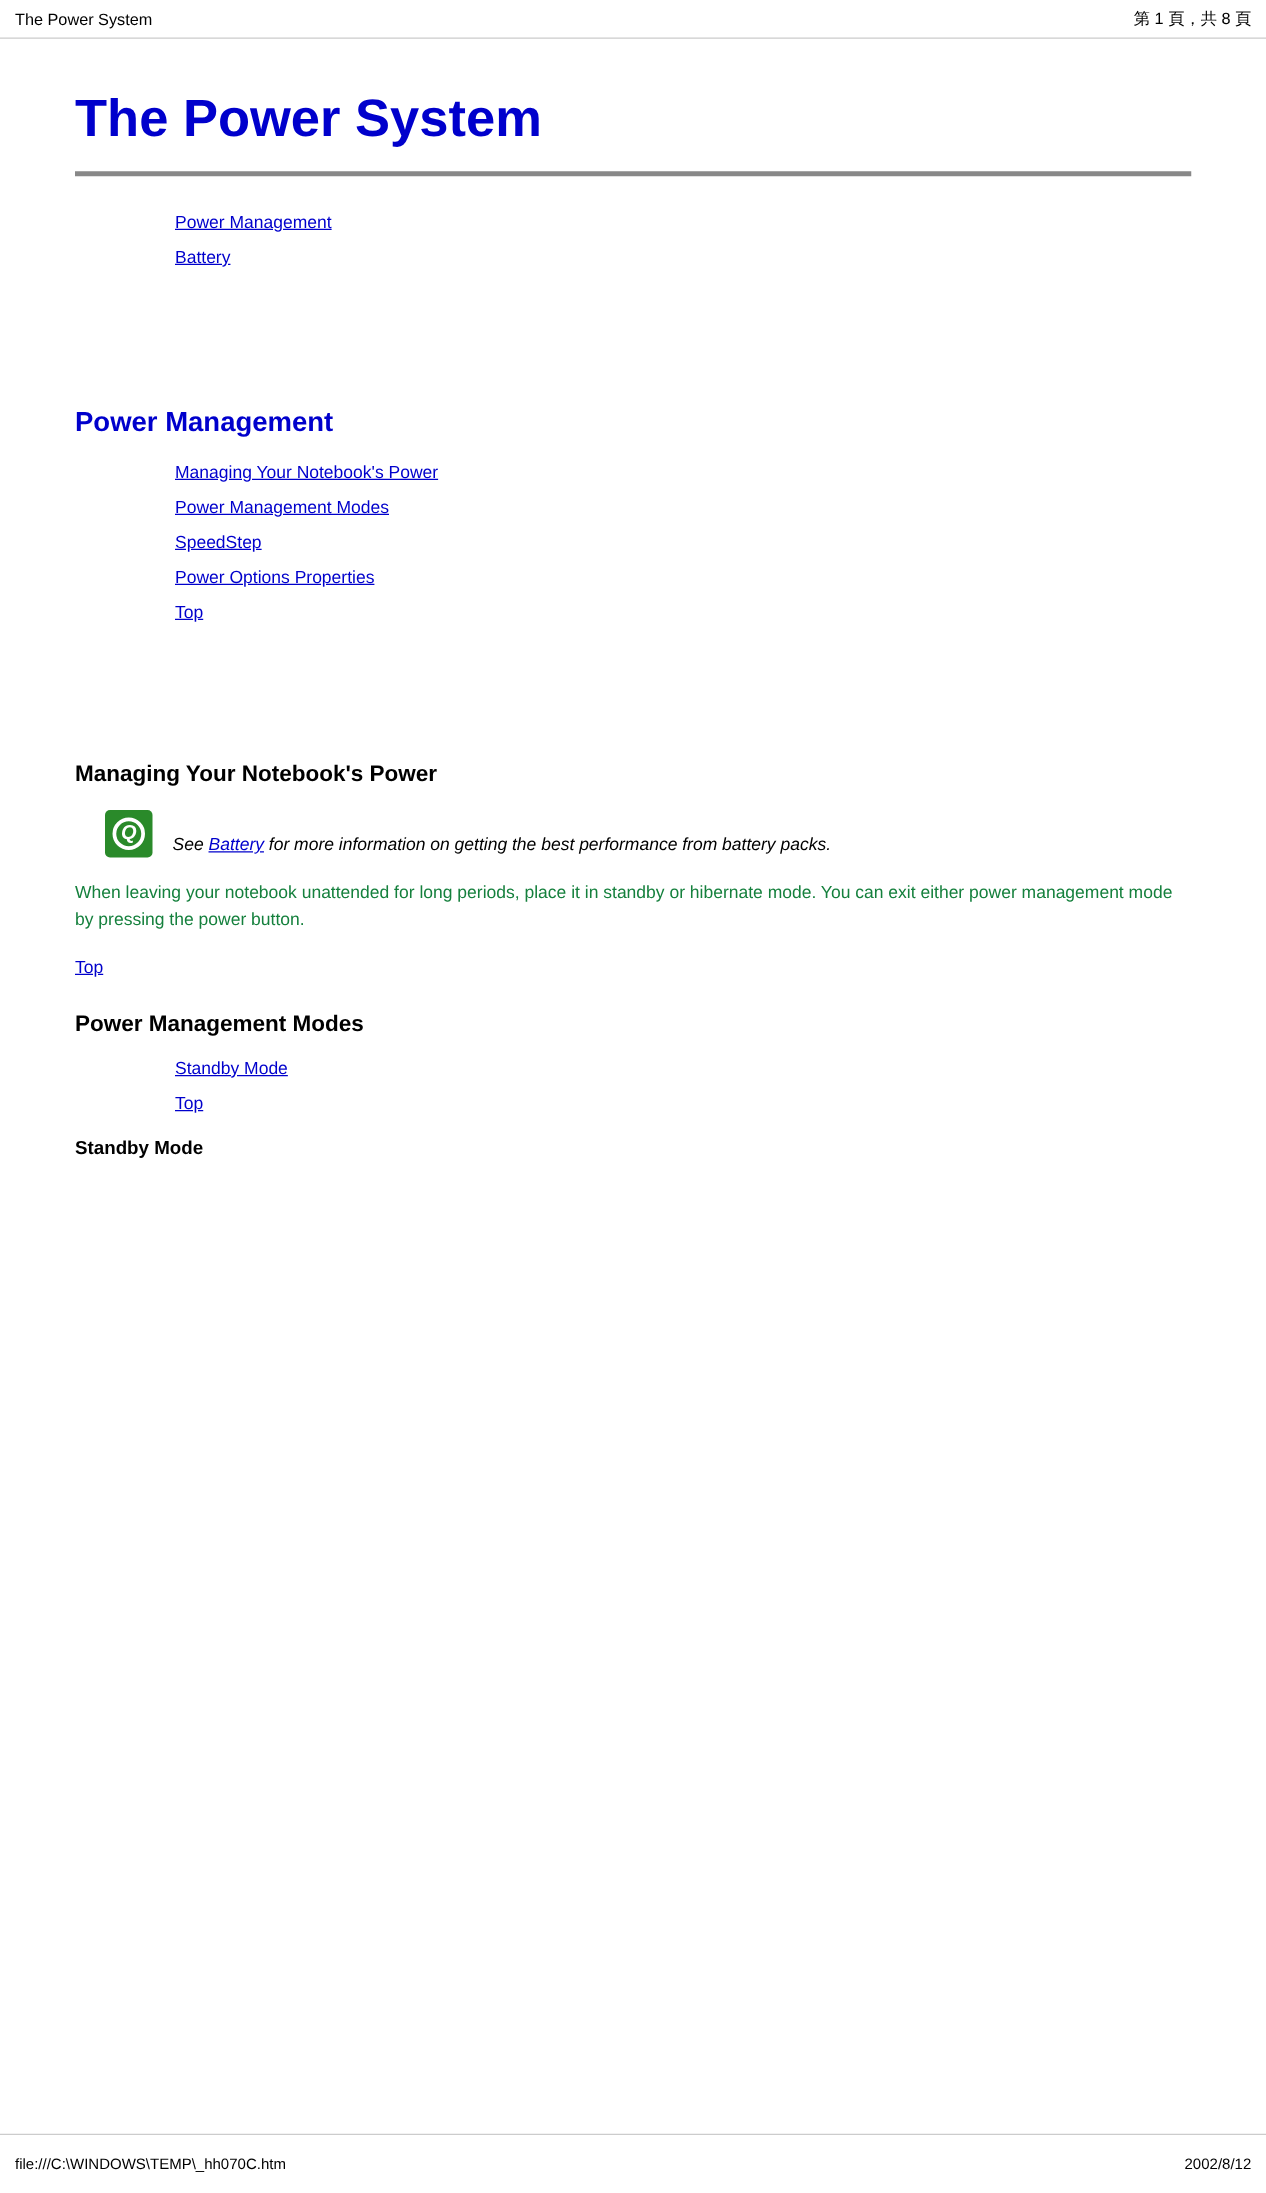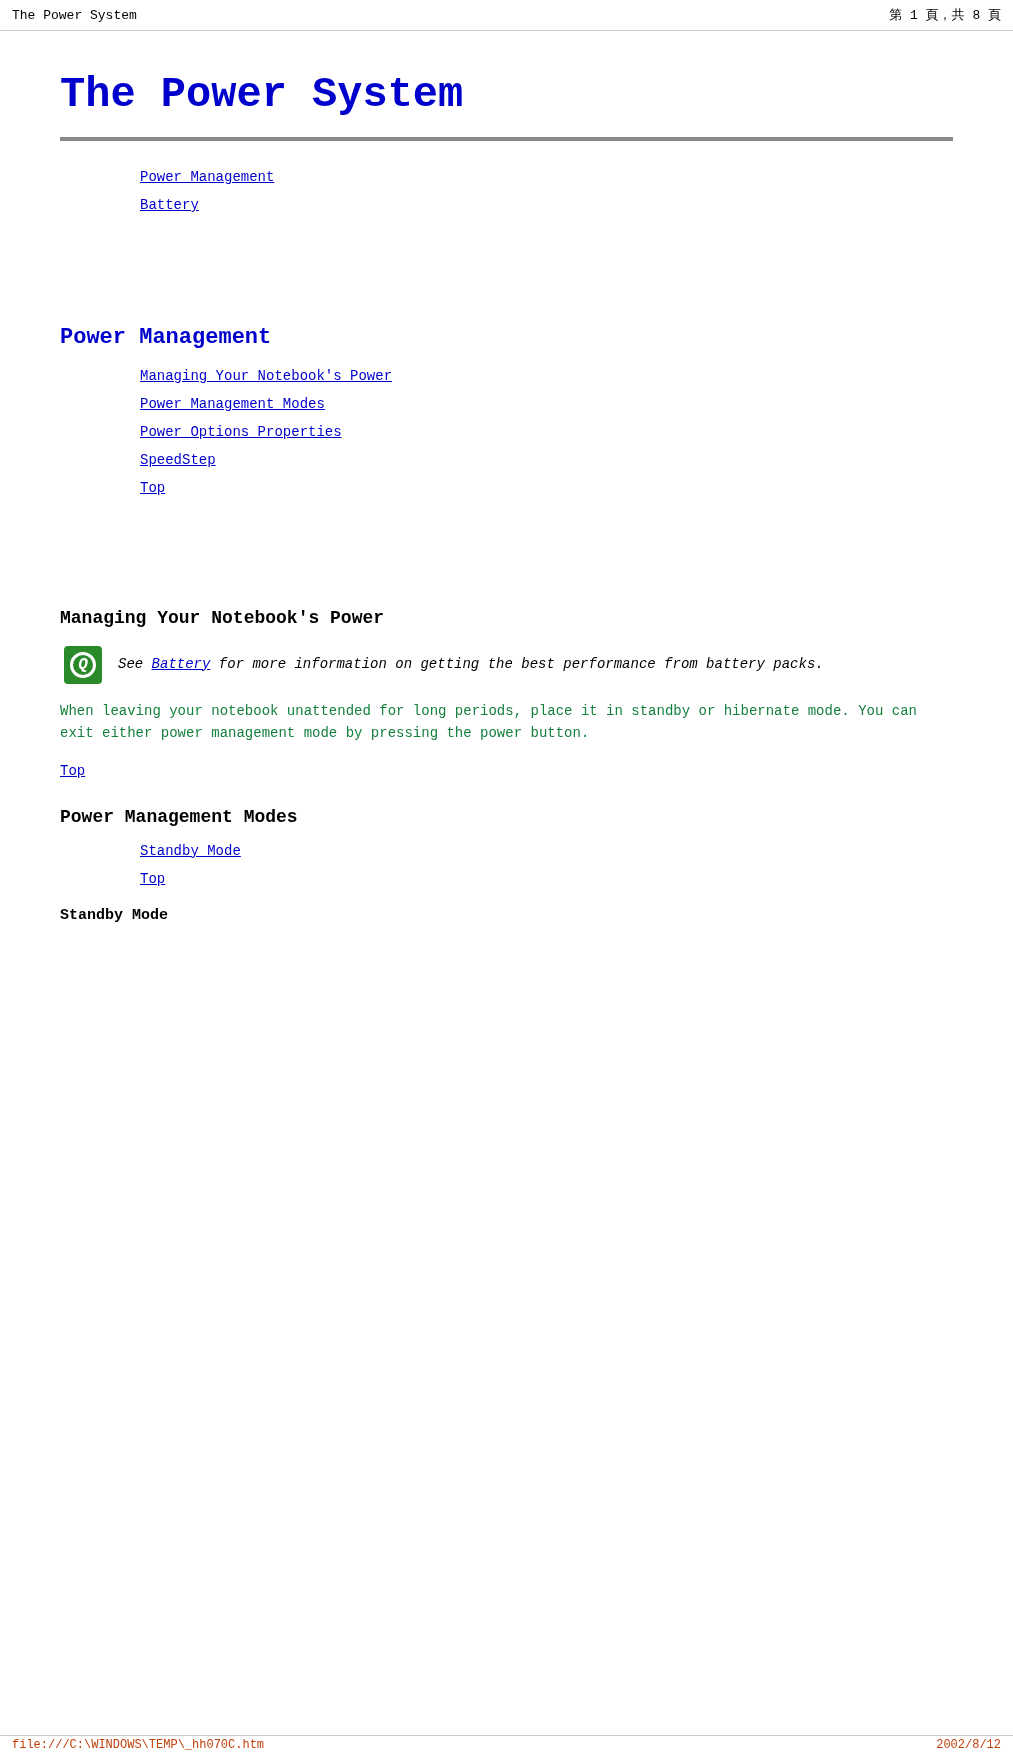--- a/index.html
+++ b/index.html
@@ -1,15 +1,15 @@
 <!DOCTYPE html>
 <html><head>
   <meta charset="utf-8">
   <style>
-    * { margin: 0; padding: 0; box-sizing: border-box; font-family: Liberation Mono, monospace; }
+    * { margin: 0; padding: 0; box-sizing: border-box; }
 
     body {
       font-family: Arial, sans-serif;
       font-size: 14px;
       background: #ffffff;
       color: #000000;
       width: 1013px;
       min-height: 1754px;
       position: relative;
     }
@@ -92,23 +92,24 @@
     .section-heading {
       font-size: 18px;
       font-weight: bold;
       color: #000;
       margin-top: 20px;
       margin-bottom: 16px;
     }
 
     .icon-text-row {
       display: flex;
-      align-items: center;
+      align-items: flex-end;
       margin-bottom: 16px;
       padding-left: 4px;
+      margin-left: 20px;
     }
 
     .info-icon {
       width: 38px;
       height: 38px;
       min-width: 38px;
       margin-right: 16px;
       margin-top: 2px;
       background: #2a8a2a;
       border-radius: 4px;
@@ -170,23 +171,23 @@
       padding-left: 80px;
     }
 
     .page-footer {
       position: absolute;
       bottom: 0;
       left: 0;
       right: 0;
       display: flex;
       justify-content: space-between;
-      padding: 2px 12px;
+      padding: 16px 12px;
       font-size: 12px;
-      color: #c2410c;
+      color: #000000;
       border-top: 1px solid #ccc;
     }
   </style>
 </head>
 <body>
 
 <div class="page-header">
   <span>The Power System</span>
   <span>第 1 頁，共 8 頁</span>
 </div>
@@ -203,22 +204,22 @@
   </div>
 
   <div style="height: 50px;"></div>
 
   <div id="power-management">
     <h2 class="section-title">Power Management</h2>
 
     <div class="sub-toc">
       <a href="#managing">Managing Your Notebook's Power</a>
       <a href="#modes">Power Management Modes</a>
+      <a href="#speedstep">SpeedStep</a>
       <a href="#options">Power Options Properties</a>
-      <a href="#speedstep">SpeedStep</a>
       <a href="#top">Top</a>
     </div>
   </div>
 
   <div class="spacer"></div>
 
   <div id="managing">
     <h3 class="section-heading">Managing Your Notebook's Power</h3>
 
     

